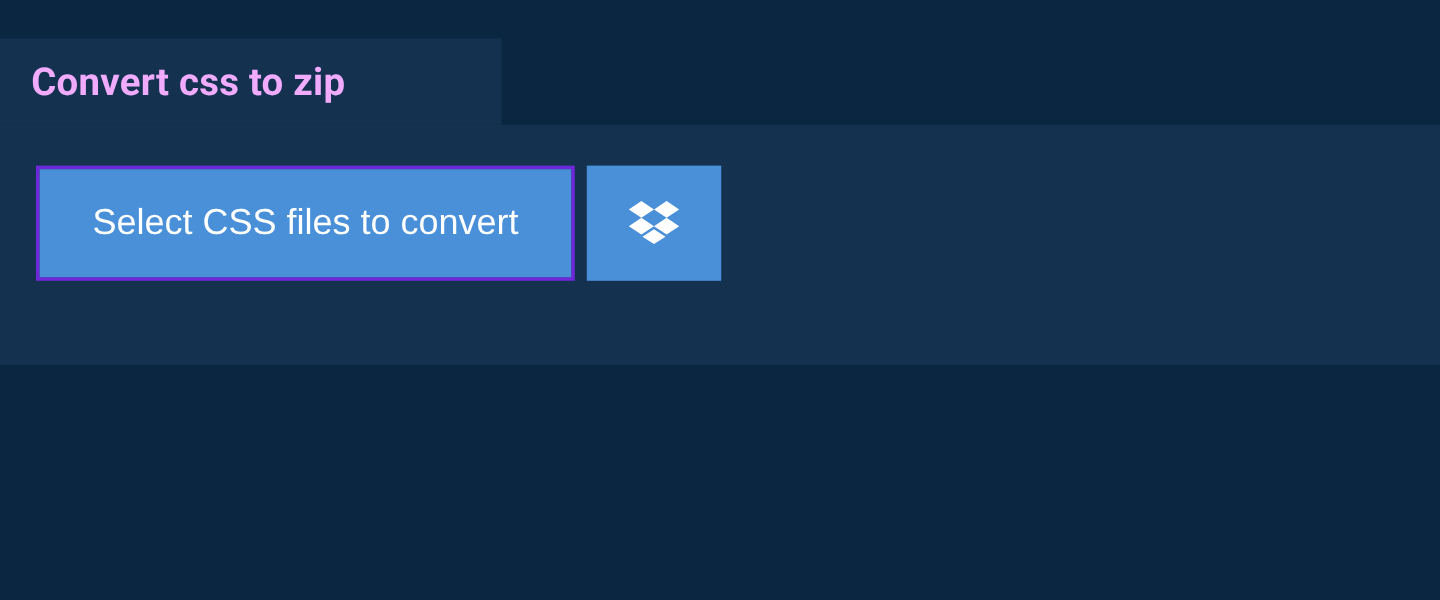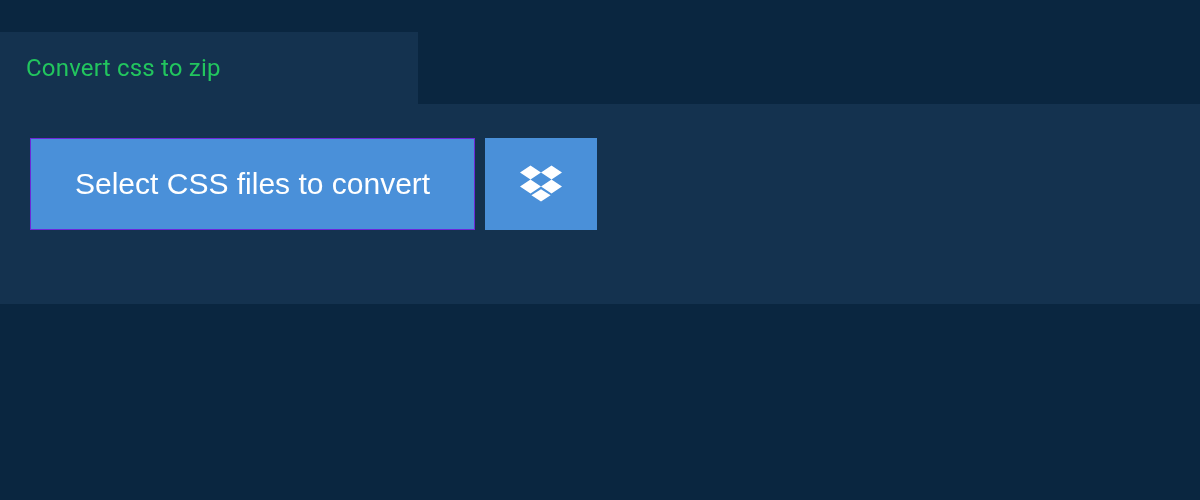--- a/index.html
+++ b/index.html
@@ -24,43 +24,43 @@
       top: 32px;
       left: 0;
       width: 418px;
       height: 72px;
       background: #14324f;
       display: flex;
       align-items: center;
       padding-left: 26px;
     }
     .tab-title {
-      color: #22c55e;
-      font-size: 24px;
-      font-weight: 400;
+      color: #f0abfc;
+      font-size: 32px;
+      font-weight: 700;
       letter-spacing: 0.2px;
     }
     .panel {
       position: absolute;
       top: 104px;
       left: 0;
       right: 0;
       height: 200px;
       background: #14324f;
     }
     .button-row {
       position: absolute;
       top: 34px;
       left: 30px;
       display: flex;
       gap: 10px;
       align-items: stretch;
     }
     .main-btn-wrap {
-      border: 1px solid #6d28d9;
+      border: 3px solid #6d28d9;
       background: #d9634a;
     }
     .main-btn {
       background: #4a90d9;
       color: #ffffff;
       font-size: 30px;
       font-weight: 300;
       padding: 28px 44px;
       border: none;
       cursor: pointer;

